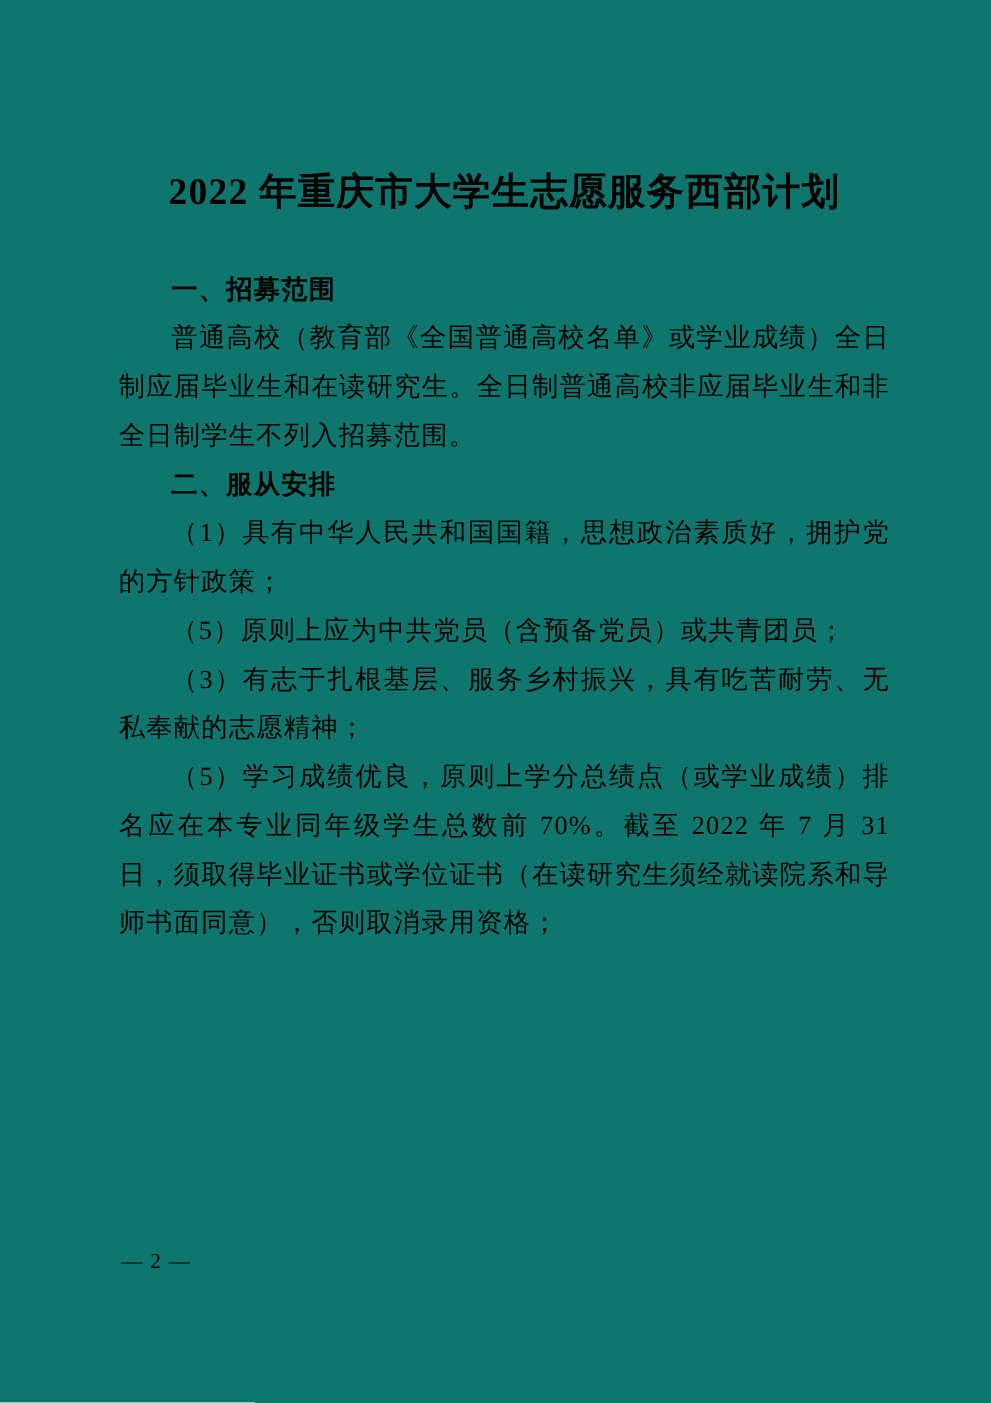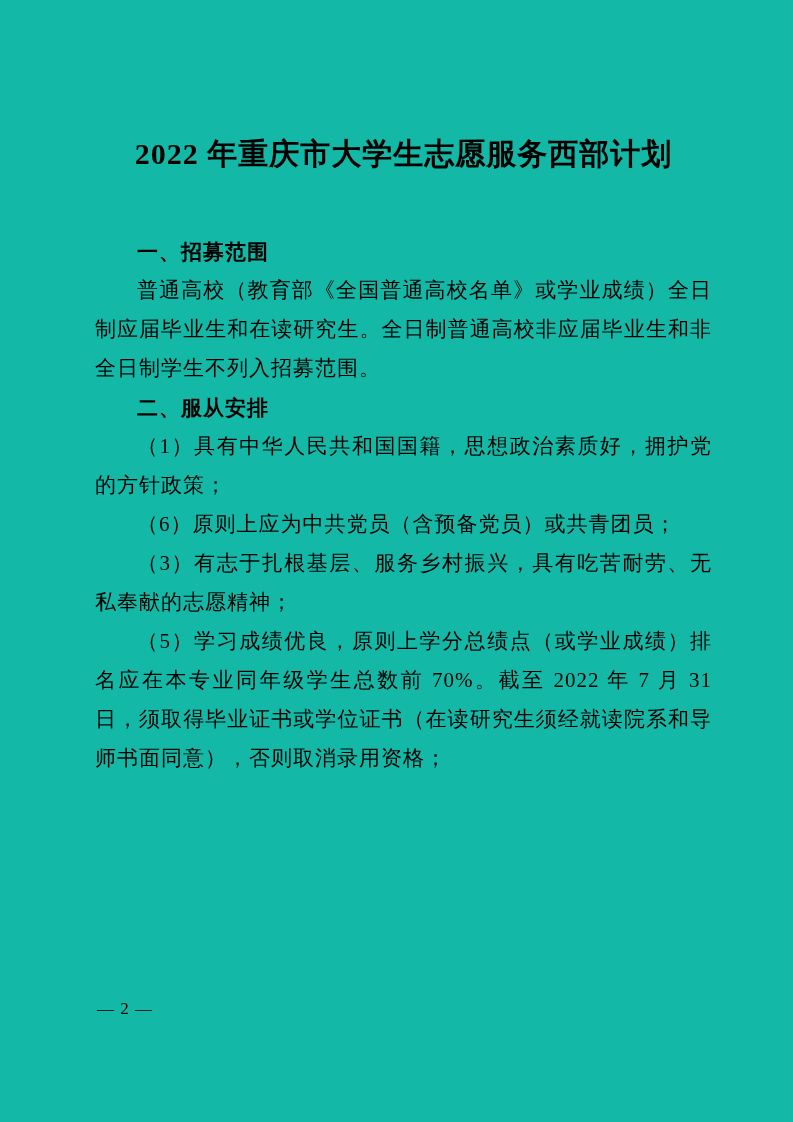--- a/index.html
+++ b/index.html
@@ -4,41 +4,41 @@
 <style>
   html, body {
     margin: 0;
     padding: 0;
     background: #ffffff;
   }
   .page {
     position: relative;
     width: 793px;
     height: 1122px;
-    background: #14b8a6;
+    background: #0f766e;
     overflow: hidden;
     box-sizing: border-box;
     padding: 134px 81px 0 95px;
     color: #000000;
     font-family: "Liberation Serif", "DejaVu Serif", serif;
   }
   .doc-title {
     margin: 0;
     text-align: center;
     font-size: 30px;
     line-height: 40px;
     font-weight: 700;
     letter-spacing: 1px;
     font-family: "Liberation Serif", "DejaVu Serif", serif;
   }
   .doc-title .tline {
     display: block;
   }
   .doc-body {
-    margin-top: 58px;
+    margin-top: 38px;
     font-size: 21px;
     line-height: 39px;
     letter-spacing: 1px;
     text-align: justify;
     text-justify: inter-character;
   }
   .section-heading {
     margin: 0;
     font-size: 21px;
     line-height: 39px;
@@ -73,21 +73,21 @@
 
   <div class="doc-body">
 
     <h2 class="section-heading">一、招募范围</h2>
 
     <p>普通高校（教育部《全国普通高校名单》或学业成绩）全日制应届毕业生和在读研究生。全日制普通高校非应届毕业生和非全日制学生不列入招募范围。</p>
 
     <h2 class="section-heading">二、服从安排</h2>
 
     <p>（1）具有中华人民共和国国籍，思想政治素质好，拥护党的方针政策；</p>
-    <p>（6）原则上应为中共党员（含预备党员）或共青团员；</p>
+    <p>（5）原则上应为中共党员（含预备党员）或共青团员；</p>
     <p>（3）有志于扎根基层、服务乡村振兴，具有吃苦耐劳、无私奉献的志愿精神；</p>
     <p>（5）学习成绩优良，原则上学分总绩点（或学业成绩）排名应在本专业同年级学生总数前 70%。截至 2022 年 7 月 31 日，须取得毕业证书或学位证书（在读研究生须经就读院系和导师书面同意），否则取消录用资格；</p>
 
   </div>
 
   <div class="page-footer">— 2 —</div>
 
 </div>
 
 </body></html>

